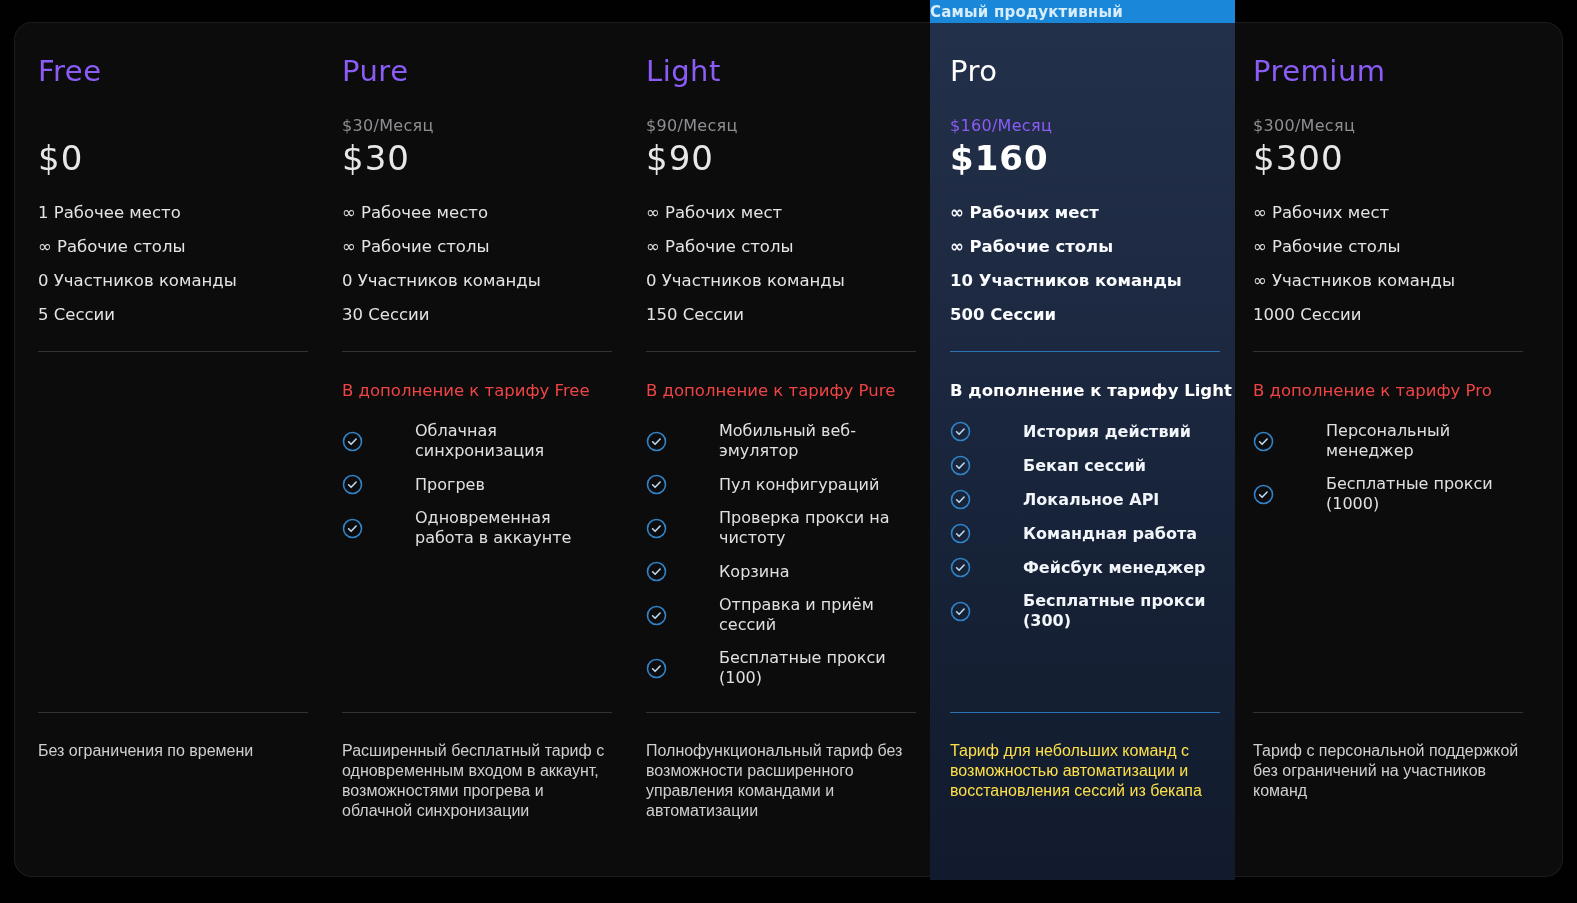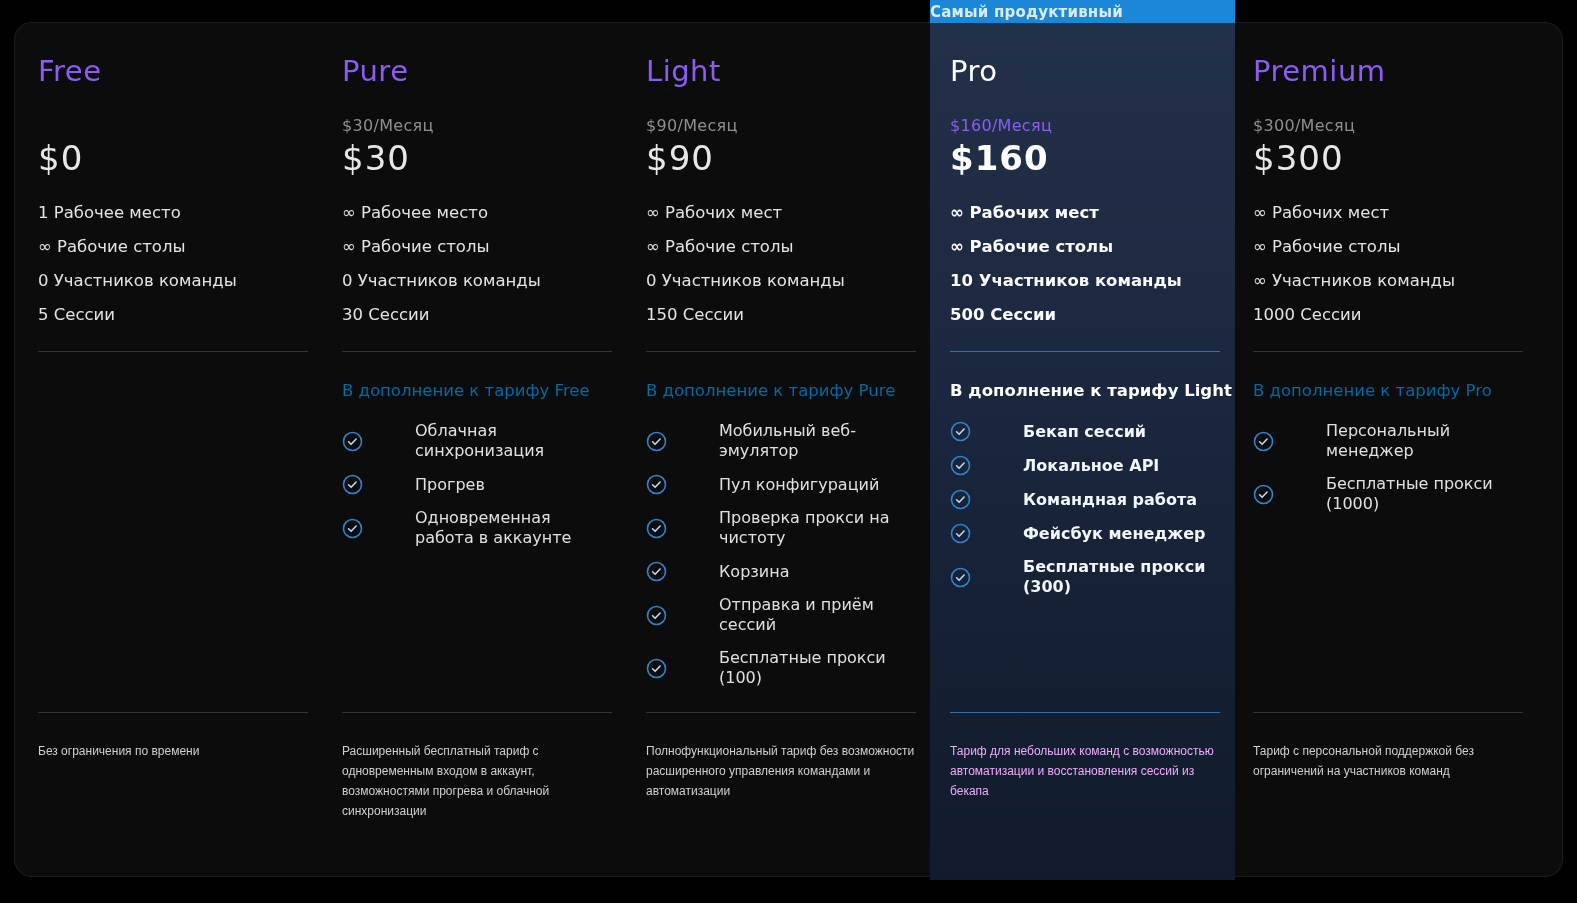--- a/index.html
+++ b/index.html
@@ -29,41 +29,41 @@
   .price-big { position:absolute; top:138px; font-size:34px; font-weight:500;
                color:#e7e7e7; letter-spacing:1px; }
   .stats { position:absolute; top:196px; list-style:none; font-size:16.5px; }
   .stats li { line-height:34px; white-space:nowrap; }
 
   .divider { position:absolute; width:270px; height:0;
              border-top:1px solid #333336; }
   .d1 { top:351px; } .d2 { top:712px; }
 
   .features { position:absolute; top:381px; width:272px; }
-  .features-title { font-size:16.5px; color:#0369a1; font-weight:500;
+  .features-title { font-size:16.5px; color:#ef4444; font-weight:500;
                     margin-bottom:21px; white-space:nowrap; }
   .feat-list { list-style:none; }
   .feat { display:flex; align-items:center; margin-bottom:13px;
           font-size:16px; line-height:20px; color:#e0e0e0;gap:40px; }
   .check { flex:0 0 21px; width:21px; height:21px; margin-right:12px; }
   .check svg { display:block; width:21px; height:21px; }
 
-  .desc { position:absolute; top:741px; width:270px; font-size:12px;
+  .desc { position:absolute; top:741px; width:270px; font-size:16px;
           line-height:20px; color:#cfcfcf;
           font-family:"Liberation Sans", sans-serif; }
 
   
   .col-pro .plan-title { color:#ffffff; }
   .col-pro .price-small { color:#8b5cf6; }
   .col-pro .price-big { color:#ffffff; font-weight:600; }
   .col-pro .stats { font-weight:600; color:#fafcff; }
   .col-pro .divider { border-top:1.5px solid #2c73b4; }
   .col-pro .features-title { font-weight:600; color:#ffffff; }
   .col-pro .feat { font-weight:600; color:#f2f6fb; }
-  .col-pro .desc { color:#f0abfc; }
+  .col-pro .desc { color:#fde047; }
 </style>
 </head>
 <body>
 
 <div class="stage">
   <div class="card"></div>
   <div class="pro-panel"></div>
   <div class="badge">
     <span>Самый продуктивный</span>
   </div>
@@ -217,20 +217,29 @@
     <div class="features">
       <div class="features-title">В дополнение к тарифу Light</div>
       <ul class="feat-list">
         <li class="feat">
             <span class="check">
               <svg viewBox="0 0 21 21">
                 <circle cx="10.5" cy="10.5" r="9" fill="none" stroke="#3183c8" stroke-width="1.6"></circle>
                 <path d="M6.6 10.8l2.5 2.5 5-5.3" fill="none" stroke="#bcd9f0" stroke-width="1.6" stroke-linecap="round" stroke-linejoin="round"></path>
               </svg>
             </span>
+            <span class="feat-label">История действий</span>
+          </li>
+        <li class="feat">
+            <span class="check">
+              <svg viewBox="0 0 21 21">
+                <circle cx="10.5" cy="10.5" r="9" fill="none" stroke="#3183c8" stroke-width="1.6"></circle>
+                <path d="M6.6 10.8l2.5 2.5 5-5.3" fill="none" stroke="#bcd9f0" stroke-width="1.6" stroke-linecap="round" stroke-linejoin="round"></path>
+              </svg>
+            </span>
             <span class="feat-label">Бекап сессий</span>
           </li>
         <li class="feat">
             <span class="check">
               <svg viewBox="0 0 21 21">
                 <circle cx="10.5" cy="10.5" r="9" fill="none" stroke="#3183c8" stroke-width="1.6"></circle>
                 <path d="M6.6 10.8l2.5 2.5 5-5.3" fill="none" stroke="#bcd9f0" stroke-width="1.6" stroke-linecap="round" stroke-linejoin="round"></path>
               </svg>
             </span>
             <span class="feat-label">Локальное API</span>

